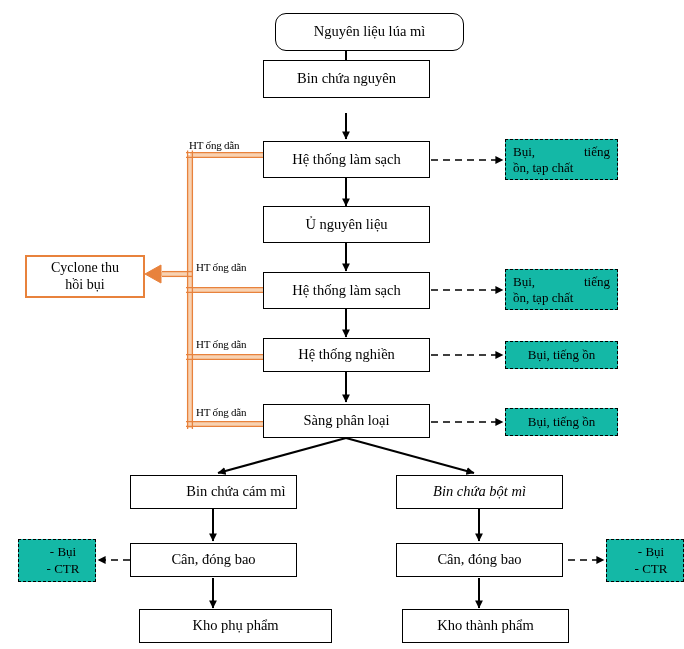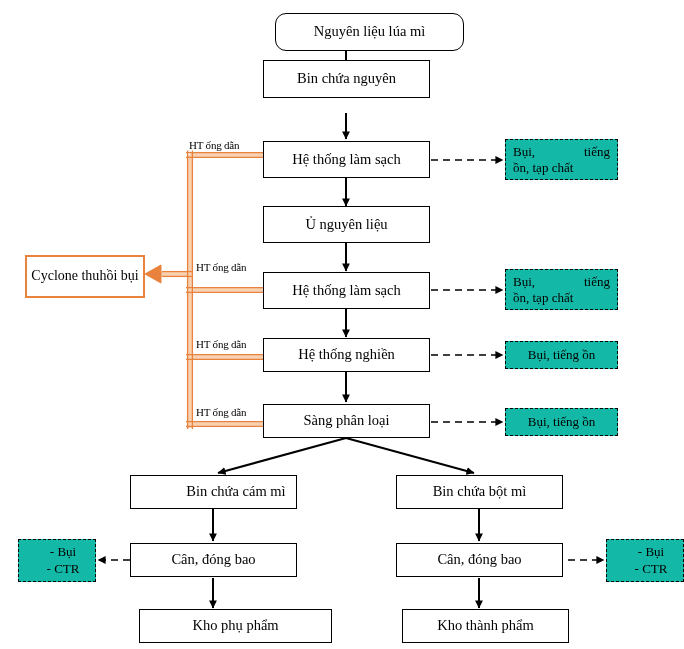--- a/index.html
+++ b/index.html
@@ -187,41 +187,41 @@
   </div>
 
   <div class="node solid" style="left:263px; top:404px; width:167px; height:34px;">
     <span>Sàng phân loại</span>
   </div>
 
   <div class="node solid" style="left:130px; top:475px; width:167px; height:34px;padding-left:45px;">
     <span>Bin chứa cám mì</span>
   </div>
 
-  <div class="node solid" style="left:396px; top:475px; width:167px; height:34px;">
+  <div class="node solid" style="left:396px; top:475px; width:167px; height:34px;font-style:italic;">
     <span>Bin chứa bột mì</span>
   </div>
 
   <div class="node solid" style="left:130px; top:543px; width:167px; height:34px;">
     <span>Cân, đóng bao</span>
   </div>
 
   <div class="node solid" style="left:396px; top:543px; width:167px; height:34px;">
     <span>Cân, đóng bao</span>
   </div>
 
   <div class="node solid" style="left:139px; top:609px; width:193px; height:34px;">
     <span>Kho phụ phẩm</span>
   </div>
 
   <div class="node solid" style="left:396px; top:609px; width:167px; height:34px;margin-left:6px;">
     <span>Kho thành phẩm</span>
   </div>
 
-  <div class="node orangebox" style="left:25px; top:255px; width:120px; height:43px; flex-direction:row;">
+  <div class="node orangebox" style="left:25px; top:255px; width:120px; height:43px; flex-direction:column;">
     <span>Cyclone thu</span>
     <span>hồi bụi</span>
   </div>
 
   <div class="pipelabel" style="left:189px; top:139px;">
     <span>HT ống dẫn</span>
   </div>
   <div class="pipelabel" style="left:196px; top:261px;">
     <span>HT ống dẫn</span>
   </div>

